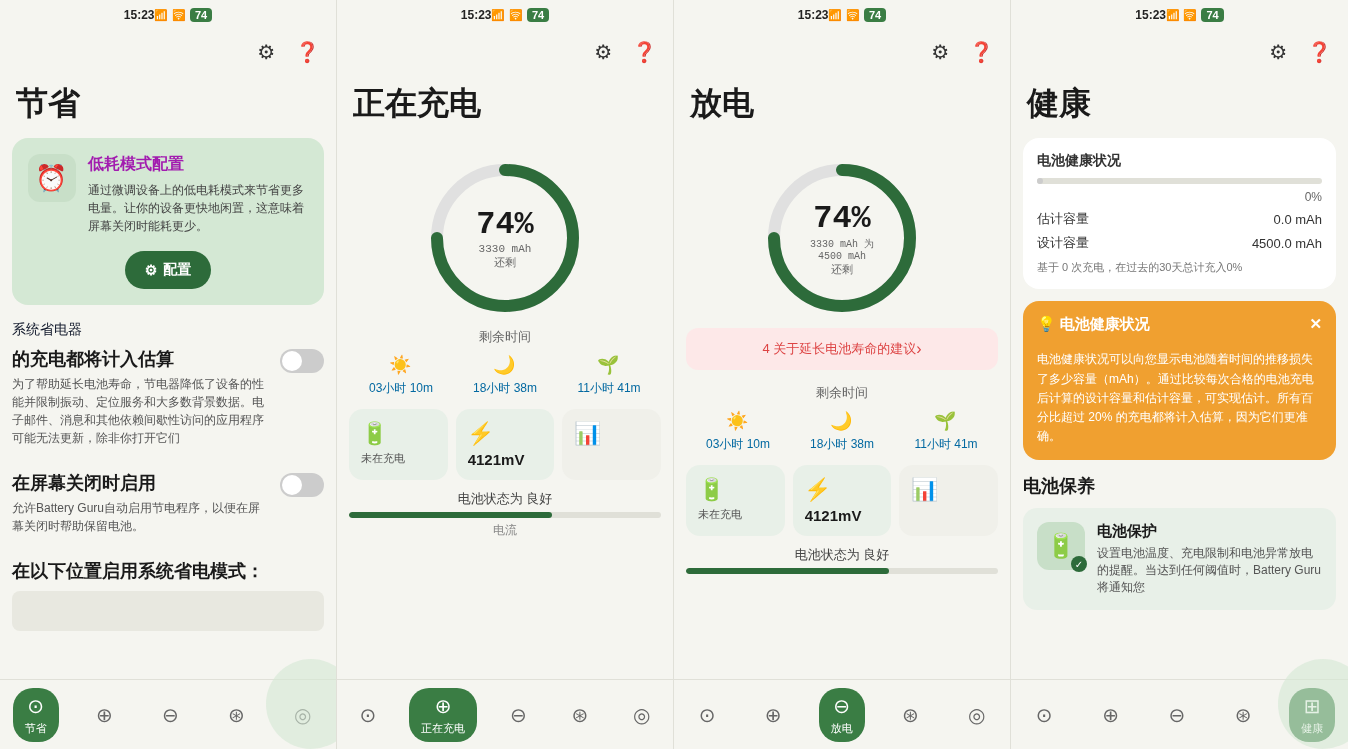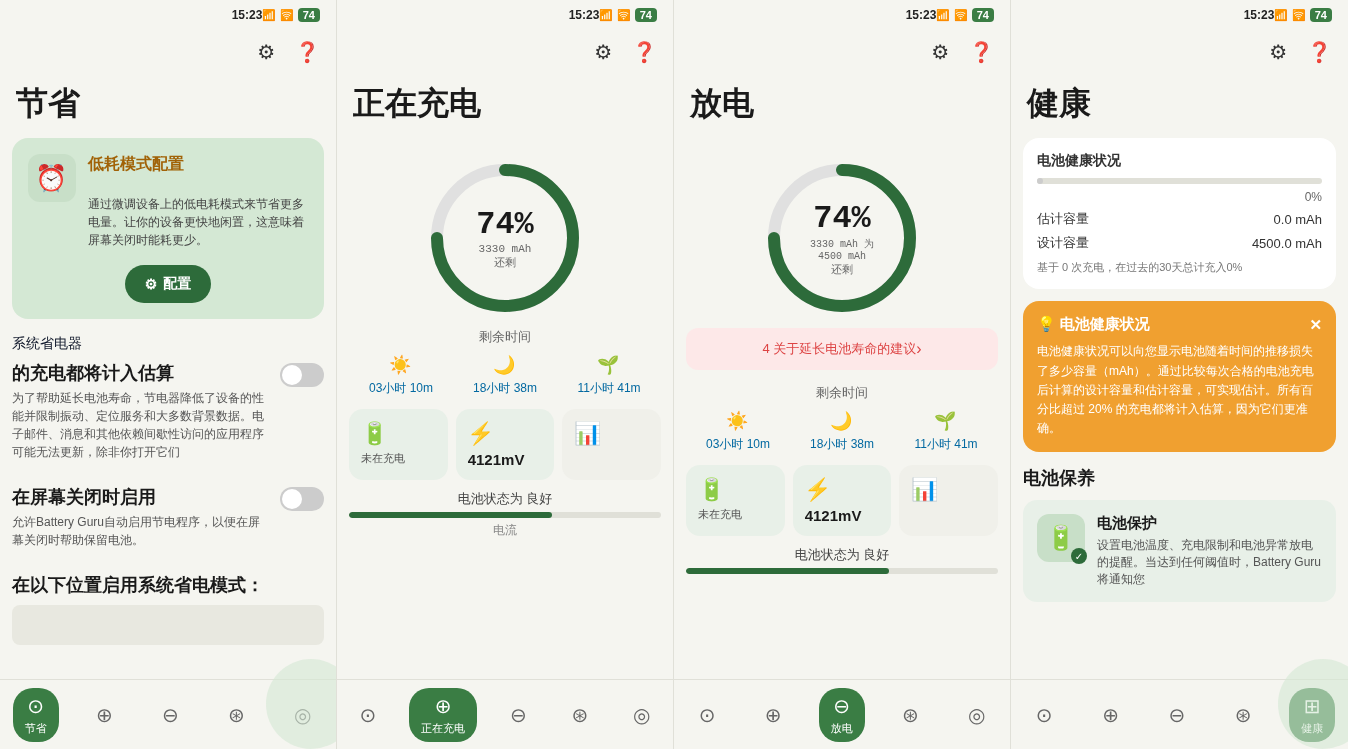--- a/index.html
+++ b/index.html
@@ -22,21 +22,21 @@
       overflow: hidden;
       border-right: 1px solid #e0e0d8;
       position: relative;
     }
 
     
     .status-bar {
       height: 30px;
       display: flex;
       align-items: center;
-      justify-content: flex-end;
+      justify-content: center;
       padding: 0 16px;
       font-size: 12px;
       font-weight: 600;
       color: #222;
       flex-shrink: 0;
     }
     .status-right {
       display: flex;
       align-items: center;
       gap: 4px;
@@ -143,22 +143,22 @@
       border-radius: 12px;
       display: flex;
       align-items: center;
       justify-content: center;
       font-size: 26px;
       flex-shrink: 0;
     }
     .low-power-title {
       font-size: 16px;
       font-weight: 700;
-      color: #a16207;
-      margin-bottom: 20px;
+      color: #a21caf;
+      margin-bottom: 6px;
     }
     .low-power-desc {
       font-size: 12px;
       color: #444;
       line-height: 1.5;
     }
     .config-btn {
       background: #2d6b3a;
       color: #fff;
       border: none;
@@ -358,23 +358,23 @@
       font-size: 11px;
       color: #777;
       margin-top: 8px;
       line-height: 1.4;
     }
 
     .orange-card-title {
       font-size: 15px;
       font-weight: 700;
       color: #fff;
-      margin-bottom: 8px;
-      display: flex;
-      align-items: flex-end;
+      margin-bottom: 16px;
+      display: flex;
+      align-items: flex-start;
       justify-content: space-between;
     }
     .orange-card-body {
       font-size: 12px;
       color: #fff;
       line-height: 1.6;
     }
 
     .care-section-title {
       font-size: 18px;

